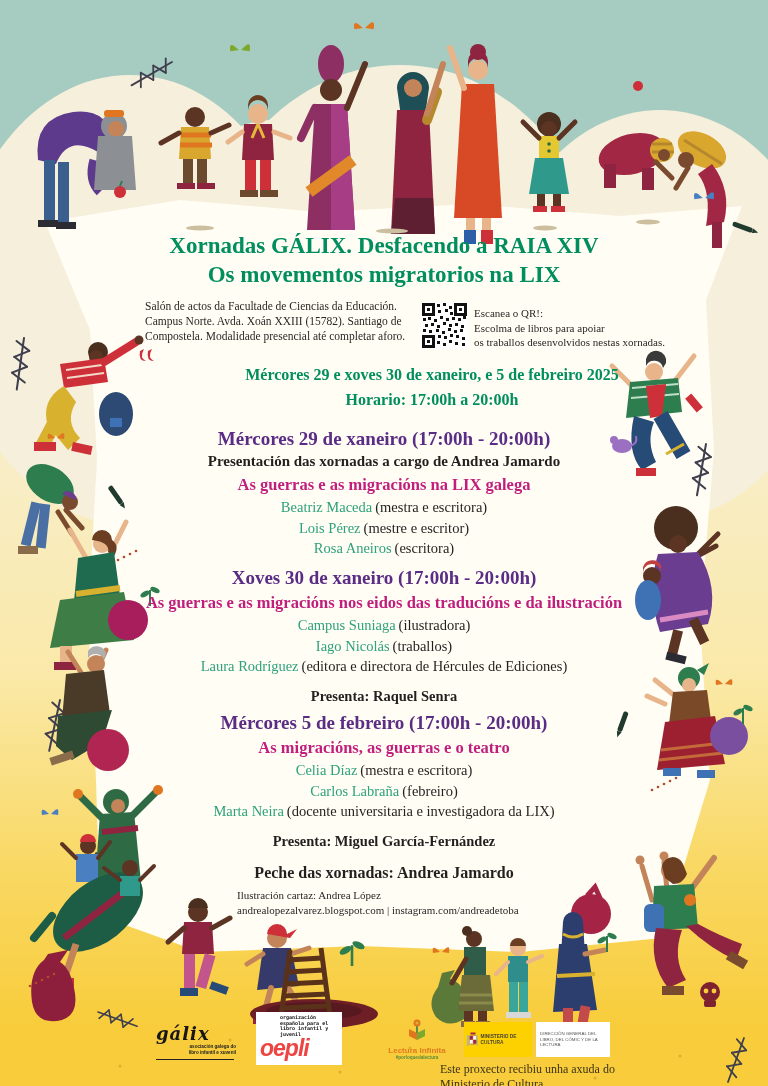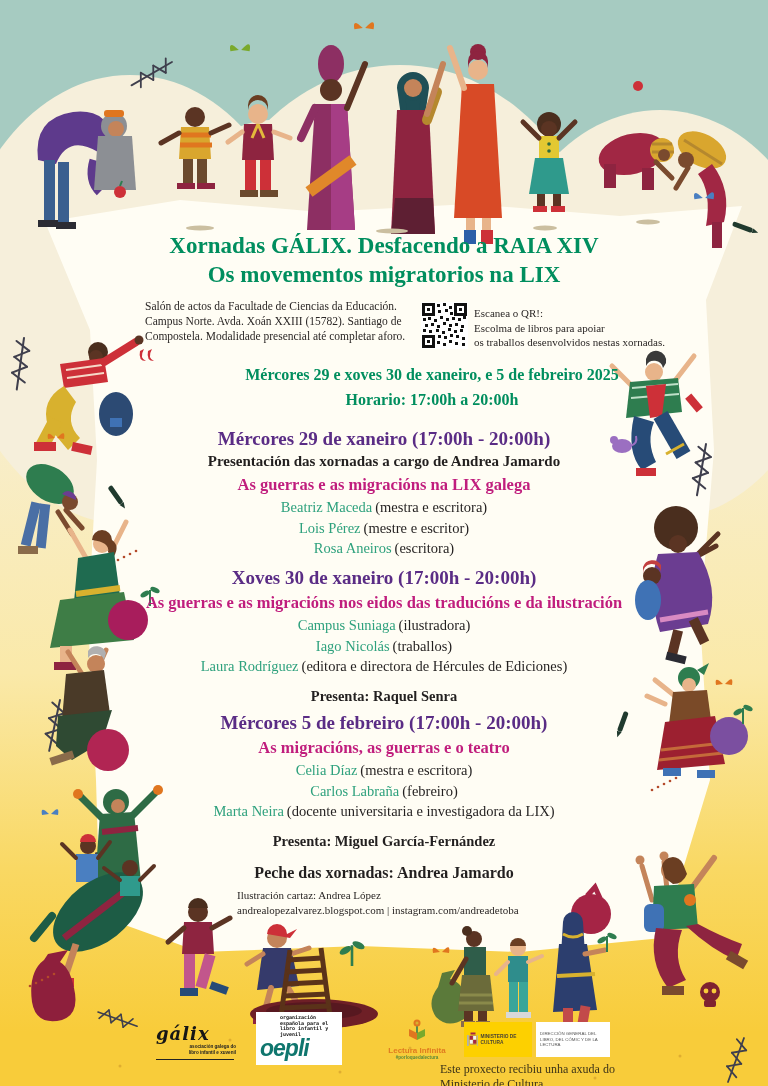--- a/index.html
+++ b/index.html
@@ -23,21 +23,21 @@
   .sp-role{margin-left:3px;}
   .presenter{font-weight:bold;font-size:14.5px;color:#221f1f;margin:11px 0 0 0;}
   .closing{top:864px;font-weight:bold;font-size:16px;color:#221f1f;}
   .credits{left:237px;top:888px;font-size:11px;line-height:14.5px;color:#2b2726;text-align:left;}
   .galix{left:156px;top:1024px;width:82px;}
   .galix-name{font-family:"DejaVu Serif",serif;font-style:italic;font-weight:bold;font-size:18px;color:#161616;letter-spacing:1px;line-height:20px;}
   .galix-sub{width:54px;margin-left:26px;font-family:"Liberation Sans",sans-serif;font-weight:bold;font-size:4.6px;line-height:5.6px;color:#222;text-align:right;}
   .galix-rule{width:78px;border-top:1.6px solid #222;margin-top:4px;}
   .oepli-box{left:256px;top:1012px;width:86px;height:53px;background:#fff;box-sizing:border-box;padding:3px 4px;}
   .oepli-sub{margin-left:20px;width:58px;font-family:"DejaVu Sans Mono",monospace;font-weight:bold;font-size:5px;line-height:5.6px;color:#111;}
-  .oepli-name{font-family:"Liberation Sans",sans-serif;font-style:italic;font-weight:bold;font-size:23px;letter-spacing:-1px;color:#0f766e;line-height:22px;}
+  .oepli-name{font-family:"Liberation Sans",sans-serif;font-style:italic;font-weight:bold;font-size:23px;letter-spacing:-1px;color:#ef4444;line-height:22px;}
   .lectura{left:380px;top:1018px;width:74px;text-align:center;}
   .lectura-name{font-family:"Liberation Sans",sans-serif;font-weight:bold;font-size:8px;color:#e07b20;line-height:9px;}
   .lectura-tag{font-family:"Liberation Sans",sans-serif;font-weight:bold;font-size:4.6px;color:#5b8a3a;line-height:6px;}
   .min-box{left:464px;top:1022px;width:68px;height:35px;background:#fdd000;display:flex;align-items:center;gap:3px;box-sizing:border-box;padding:2px;}
   .min-text{font-family:"Liberation Sans",sans-serif;font-weight:bold;font-size:4.8px;line-height:5.6px;color:#4a4433;}
   .dir-box{left:536px;top:1022px;width:74px;height:35px;background:#ffffff;display:flex;align-items:center;box-sizing:border-box;padding:3px 4px;}
   .dir-text{font-family:"Liberation Sans",sans-serif;font-size:4.4px;line-height:5.4px;color:#555;}
   .note{left:440px;top:1062px;width:212px;text-align:left;font-size:12px;color:#3c3318;}
 </style>
 </head>

